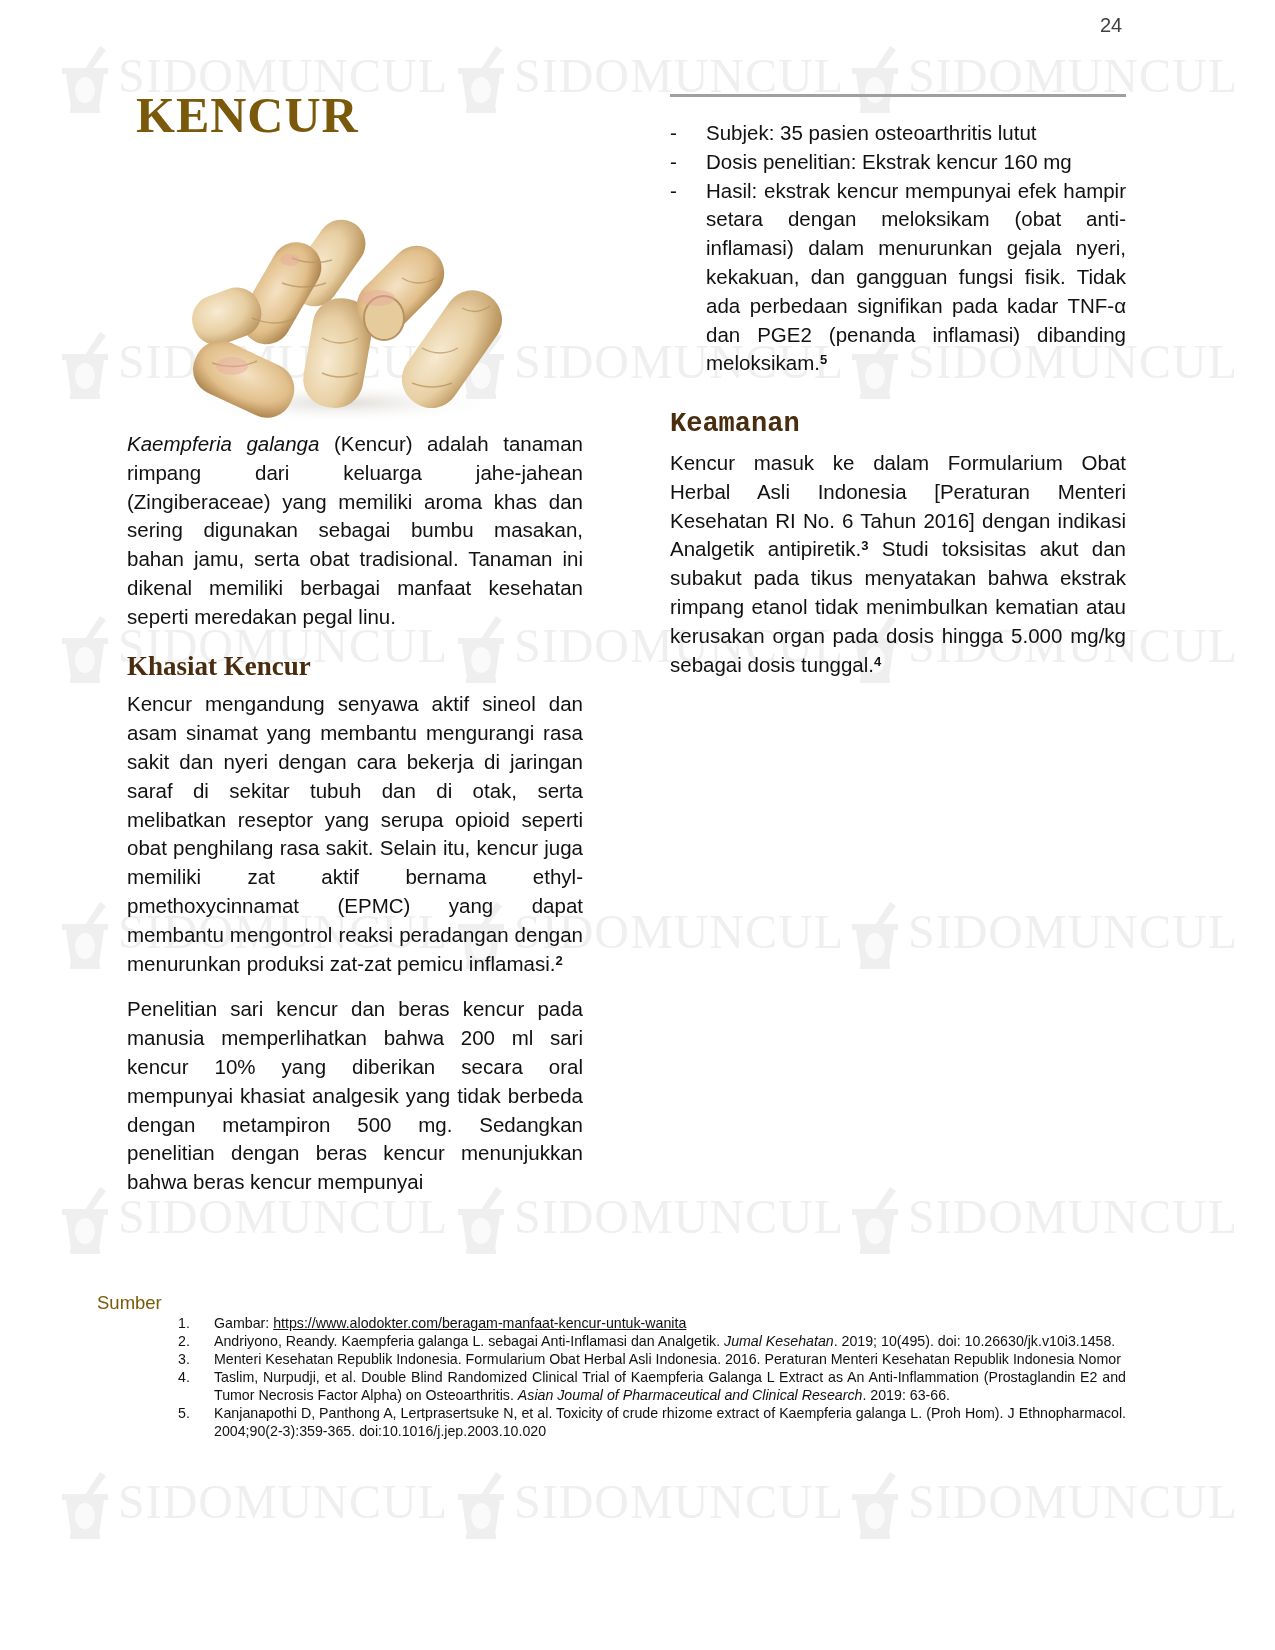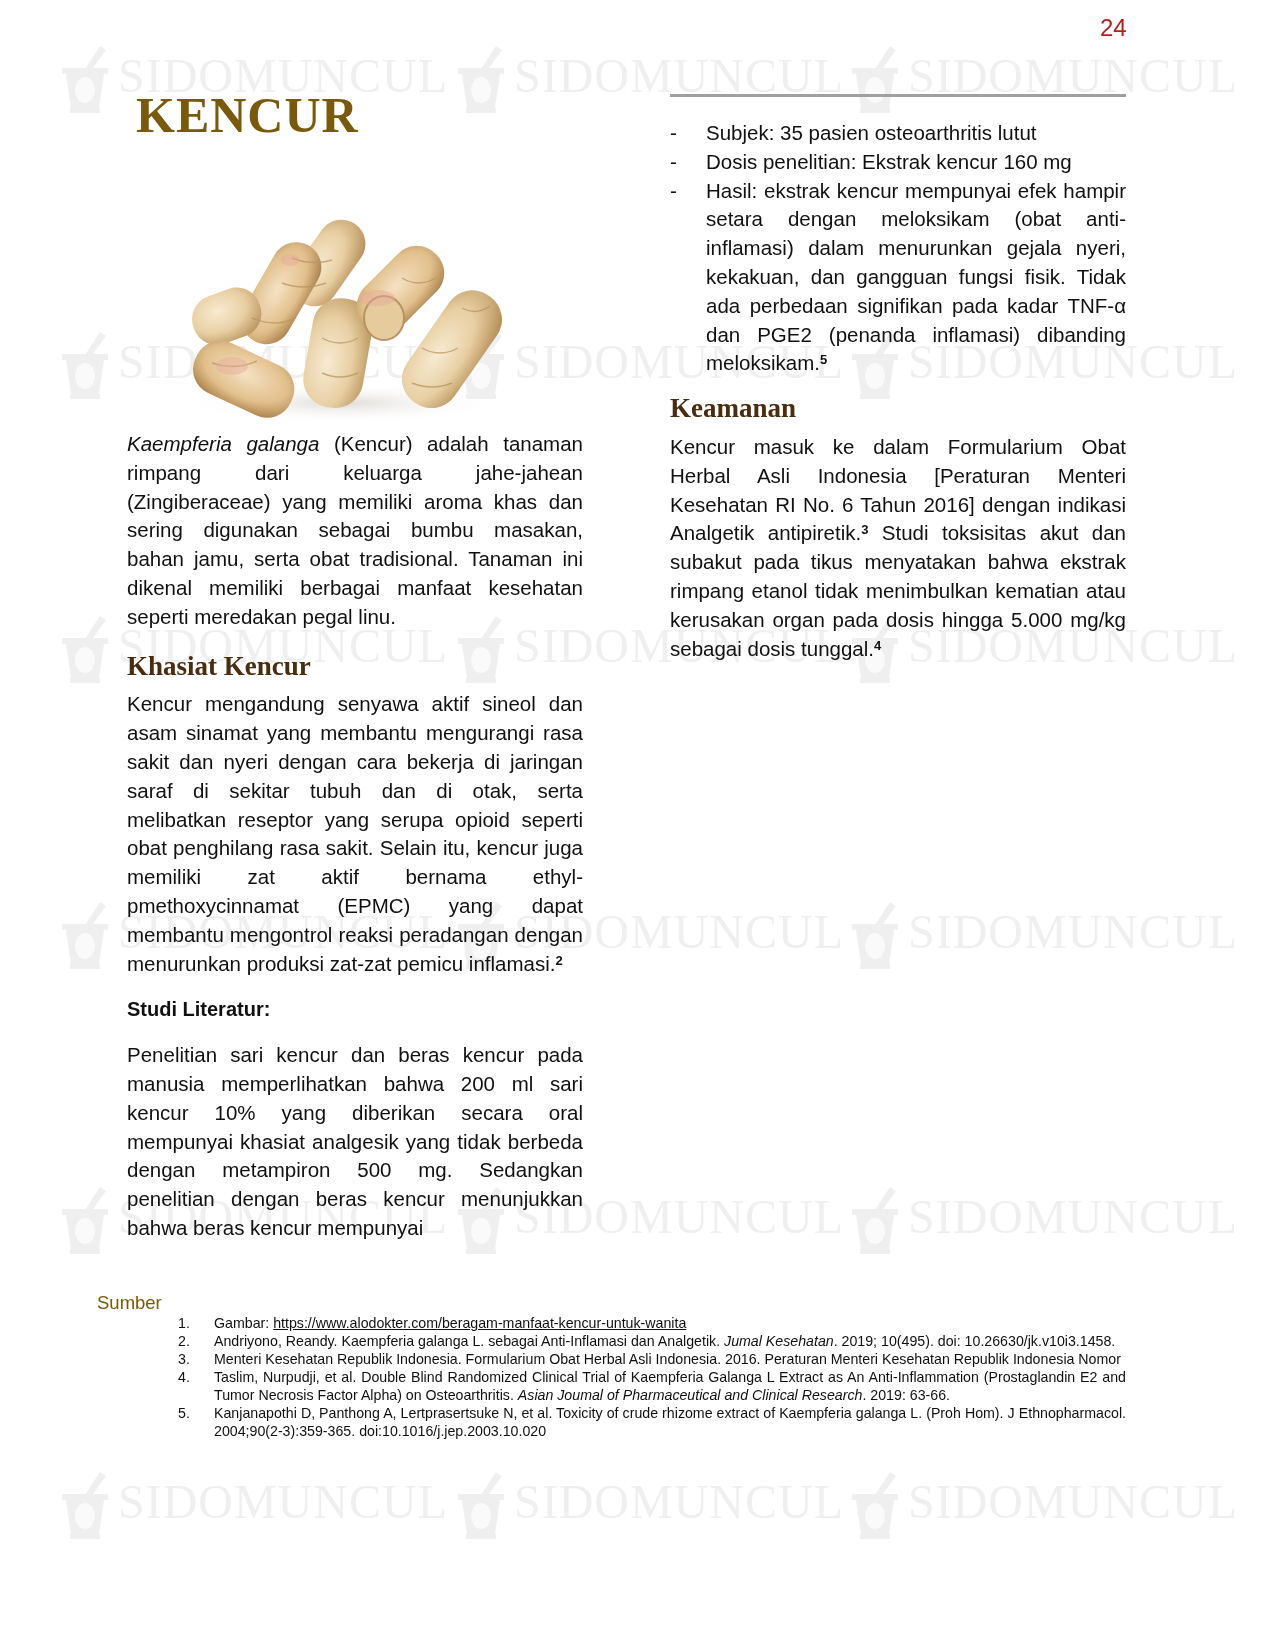--- a/index.html
+++ b/index.html
@@ -3,21 +3,21 @@
 <meta charset="utf-8">
 <style>
   html, body { margin:0; padding:0; background:#ffffff; }
   body { width:1275px; height:1650px; position:relative; overflow:hidden;
          font-family:"Liberation Sans", sans-serif; color:#111; }
   .wm-layer { position:absolute; left:8px; top:0; width:1275px; height:1650px; pointer-events:none; z-index:0; }
   .wm { position:absolute; width:340px; height:80px; opacity:0.09; }
   .wm .word { position:absolute; left:58px; top:4px; font-family:"Liberation Serif", serif; font-size:48px;
               letter-spacing:1px; color:#555; white-space:nowrap; }
   .wm .mortar { position:absolute; left:0; top:0; width:52px; height:70px; }
-  .page-num { position:absolute; left:1100px; top:14px; font-size:24px; color:#b91c1c; z-index:2; }
+  .page-num { position:absolute; left:1100px; top:14px; font-size:20px; color:#404040; z-index:2; }
   .title { position:absolute; left:136px; top:86px; font-family:"Liberation Serif", serif; font-weight:bold;
            font-size:50px; color:#7a5a0a; letter-spacing:1px; z-index:2; margin:0;text-align:center; }
   .photo { position:absolute; left:172px; top:188px; width:336px; height:236px; z-index:1; }
   .col { position:absolute; z-index:2; font-size:20.5px; line-height:28.8px; text-align:justify; }
   .col p { margin:0; }
   .left { left:127px; top:430px; width:456px; }
   .right { left:670px; top:70px; width:456px; }
   h2.sec { font-family:"Liberation Serif", serif; font-weight:bold; font-size:27px; color:#4a2c0e; margin:0; }
   h3.sub { font-weight:bold; font-size:20px; margin:0; }
   sup { font-size:13px; font-weight:bold; vertical-align:6px; line-height:0; }
@@ -282,35 +282,34 @@
     </g>
   </svg>
 </div>
 
 <div class="col left">
   <p><em>Kaempferia galanga</em><span> (Kencur) adalah tanaman rimpang dari keluarga jahe-jahean (Zingiberaceae) yang memiliki aroma khas dan sering digunakan sebagai bumbu masakan, bahan jamu, serta obat tradisional. Tanaman ini dikenal memiliki berbagai manfaat kesehatan seperti meredakan pegal linu.</span></p>
 
   <h2 class="sec" style="margin-top:20px;">Khasiat Kencur</h2>
   <p style="margin-top:10px;"><span>Kencur mengandung senyawa aktif  sineol dan asam sinamat yang membantu mengurangi rasa sakit dan nyeri dengan cara bekerja di jaringan saraf di sekitar tubuh dan di otak, serta melibatkan reseptor yang serupa opioid seperti obat penghilang rasa sakit. Selain itu, kencur juga memiliki zat aktif bernama ethyl-pmethoxycinnamat (EPMC) yang dapat membantu mengontrol reaksi peradangan dengan menurunkan produksi zat-zat pemicu inflamasi.</span><sup>2</sup></p>
 
-  <h3 class="sub" style="margin-top:17px;">Studi Literatur:</h3>
   <p style="margin-top:17px;">Penelitian sari kencur dan beras kencur pada manusia memperlihatkan bahwa 200 ml sari kencur 10% yang diberikan secara oral mempunyai khasiat analgesik yang tidak berbeda dengan metampiron 500 mg. Sedangkan penelitian dengan beras kencur menunjukkan bahwa beras kencur mempunyai</p>
 </div>
 
 <div class="col right">
 
   <div class="rule"></div>
 
   <ul class="dash">
     <li><span>Subjek: 35  pasien osteoarthritis lutut</span></li>
     <li><span>Dosis penelitian: Ekstrak kencur 160 mg</span></li>
     <li><span>Hasil: ekstrak kencur mempunyai efek hampir setara dengan meloksikam (obat anti-inflamasi) dalam menurunkan gejala nyeri, kekakuan, dan gangguan fungsi fisik. Tidak ada perbedaan signifikan pada kadar TNF-α dan PGE2 (penanda inflamasi) dibanding meloksikam.</span><sup>5</sup></li>
   </ul>
 
-  <h2 class="sec" style="margin-top:16px;">Keamanan</h2>
+  <h2 class="sec" style="margin-top:32px;font-family:Liberation Mono, monospace;">Keamanan</h2>
   <p style="margin-top:10px;"><span>Kencur masuk ke dalam Formularium Obat Herbal Asli Indonesia [Peraturan Menteri Kesehatan RI No. 6 Tahun 2016] dengan indikasi Analgetik antipiretik.</span><sup>3</sup><span> Studi toksisitas akut dan subakut pada tikus menyatakan bahwa ekstrak rimpang etanol tidak menimbulkan kematian atau kerusakan organ pada dosis hingga 5.000 mg/kg sebagai dosis tunggal.</span><sup>4</sup></p>
 </div>
 
 <div class="sumber-label">Sumber</div>
 <div class="refs">
   <ol>
     <li><span class="num">1.</span><span>Gambar: </span><a>https://www.alodokter.com/beragam-manfaat-kencur-untuk-wanita</a></li>
     <li><span class="num">2.</span><span>Andriyono, Reandy. Kaempferia galanga L. sebagai Anti-Inflamasi dan Analgetik. </span><em>Jumal Kesehatan</em><span>. 2019; 10(495). doi: 10.26630/jk.v10i3.1458.</span></li>
     <li><span class="num">3.</span><span>Menteri Kesehatan Republik Indonesia. Formularium Obat Herbal Asli Indonesia. 2016. Peraturan Menteri Kesehatan Republik Indonesia Nomor</span></li>
     <li><span class="num">4.</span><span>Taslim, Nurpudji, et al. Double Blind Randomized Clinical Trial of Kaempferia Galanga L Extract as An Anti-Inflammation (Prostaglandin E2 and Tumor Necrosis Factor Alpha) on Osteoarthritis. </span><em>Asian Joumal of Pharmaceutical and Clinical Research</em><span>. 2019: 63-66.</span></li>

